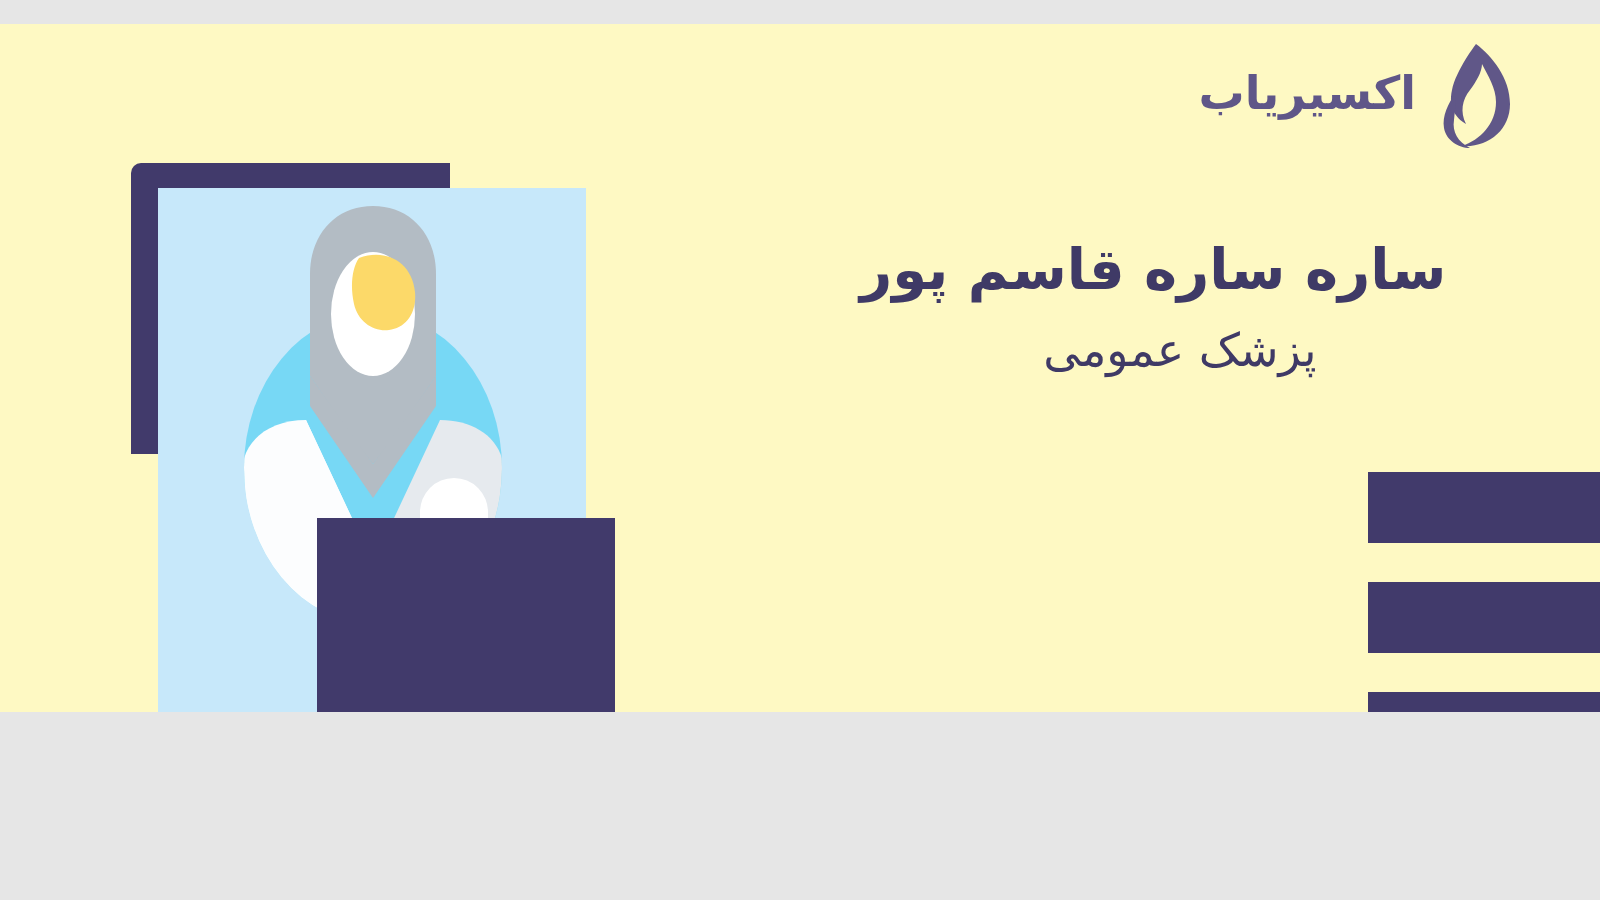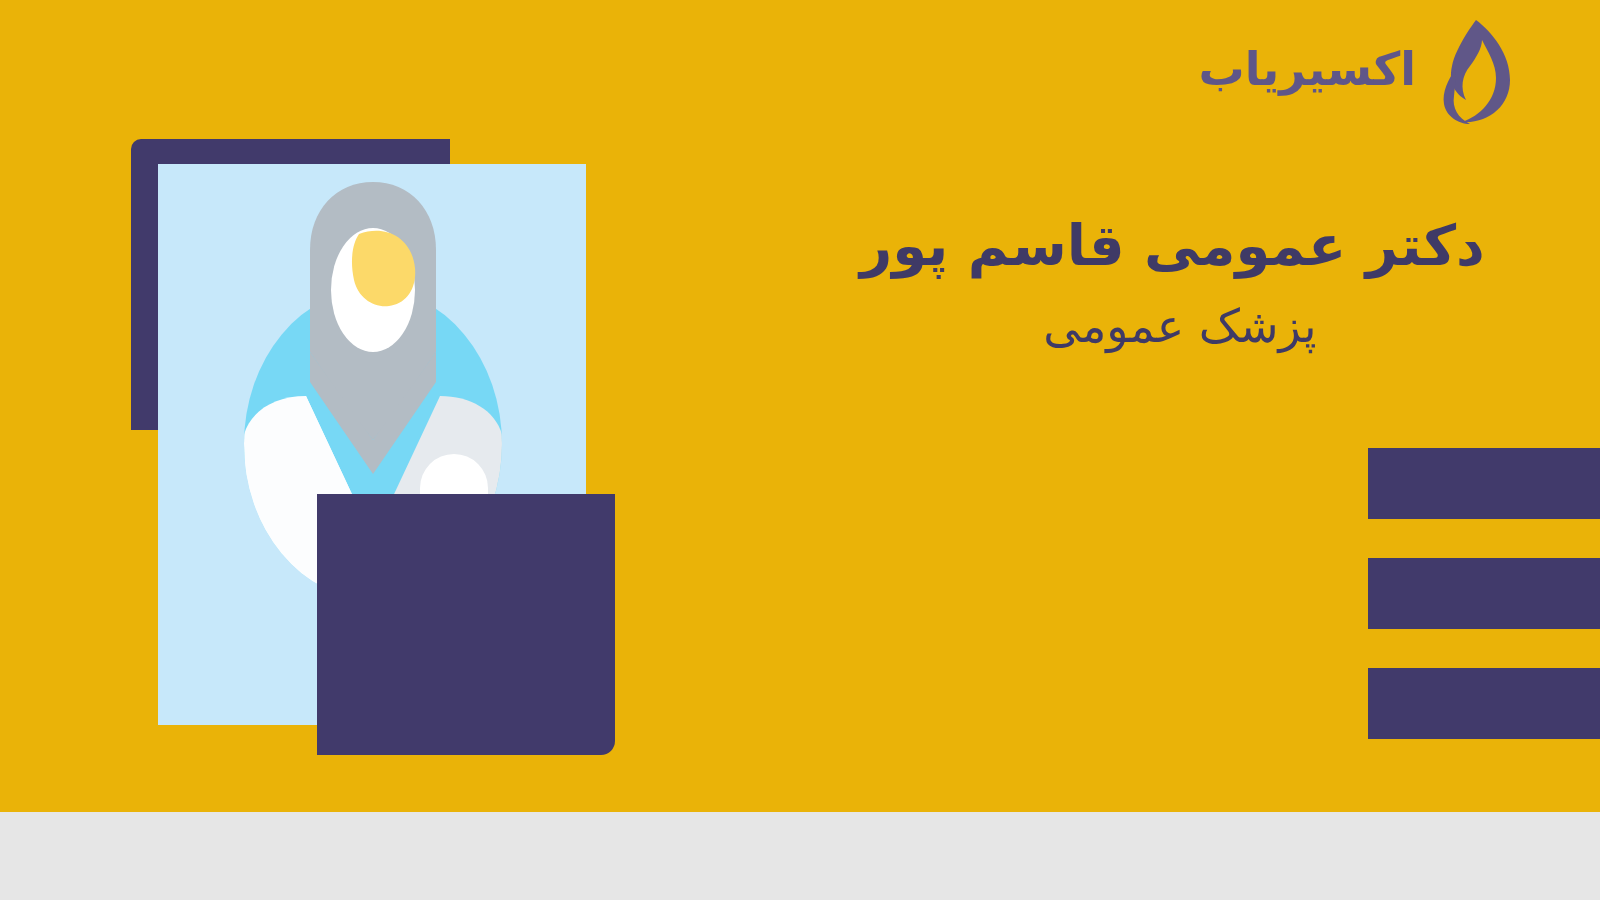--- a/index.html
+++ b/index.html
@@ -7,23 +7,24 @@
     margin: 0;
     padding: 0;
     background: #e6e6e6;
   }
   body {
     font-family: "DejaVu Sans", "Liberation Sans", sans-serif;
   }
   #stage {
     position: relative;
     width: 1600px;
-    height: 812px;
-    background: #eab308;
+    height: 688px;
+    background: #fef9c3;
     overflow: hidden;
+    margin-top: 24px;
   }
 
   
   .brand {
     position: absolute;
     top: 18px;
     right: 88px;
     display: flex;
     flex-direction: row;
     align-items: center;
@@ -136,21 +137,21 @@
 
   <div class="brand">
     <svg class="brand-mark" viewBox="0 0 86 108" aria-hidden="true">
       <path d="M50 2 C50 2 30 28 26 48 C22 66 30 76 40 82 C34 70 36 58 44 48 C50 40 56 30 56 22 C62 34 70 46 70 60 C70 82 54 98 36 104 C62 106 84 88 84 62 C84 36 66 14 50 2 Z" fill="#605788"></path>
       <path d="M30 50 C22 62 16 74 18 86 C20 98 32 106 44 106 C32 100 26 90 28 78 C29 68 30 58 30 50 Z" fill="#605788"></path>
     </svg>
     <div class="brand-name">اکسیریاب</div>
   </div>
 
   <div class="identity">
-    <h1 class="doctor-name">دکتر عمومی قاسم پور</h1>
+    <h1 class="doctor-name">ساره ساره قاسم پور</h1>
     <div class="doctor-specialty">پزشک عمومی</div>
   </div>
 
   <div class="bar bar-1"></div>
   <div class="bar bar-2"></div>
   <div class="bar bar-3"></div>
 
   <div class="photo-card">
 
     <div class="frame-back"></div>

